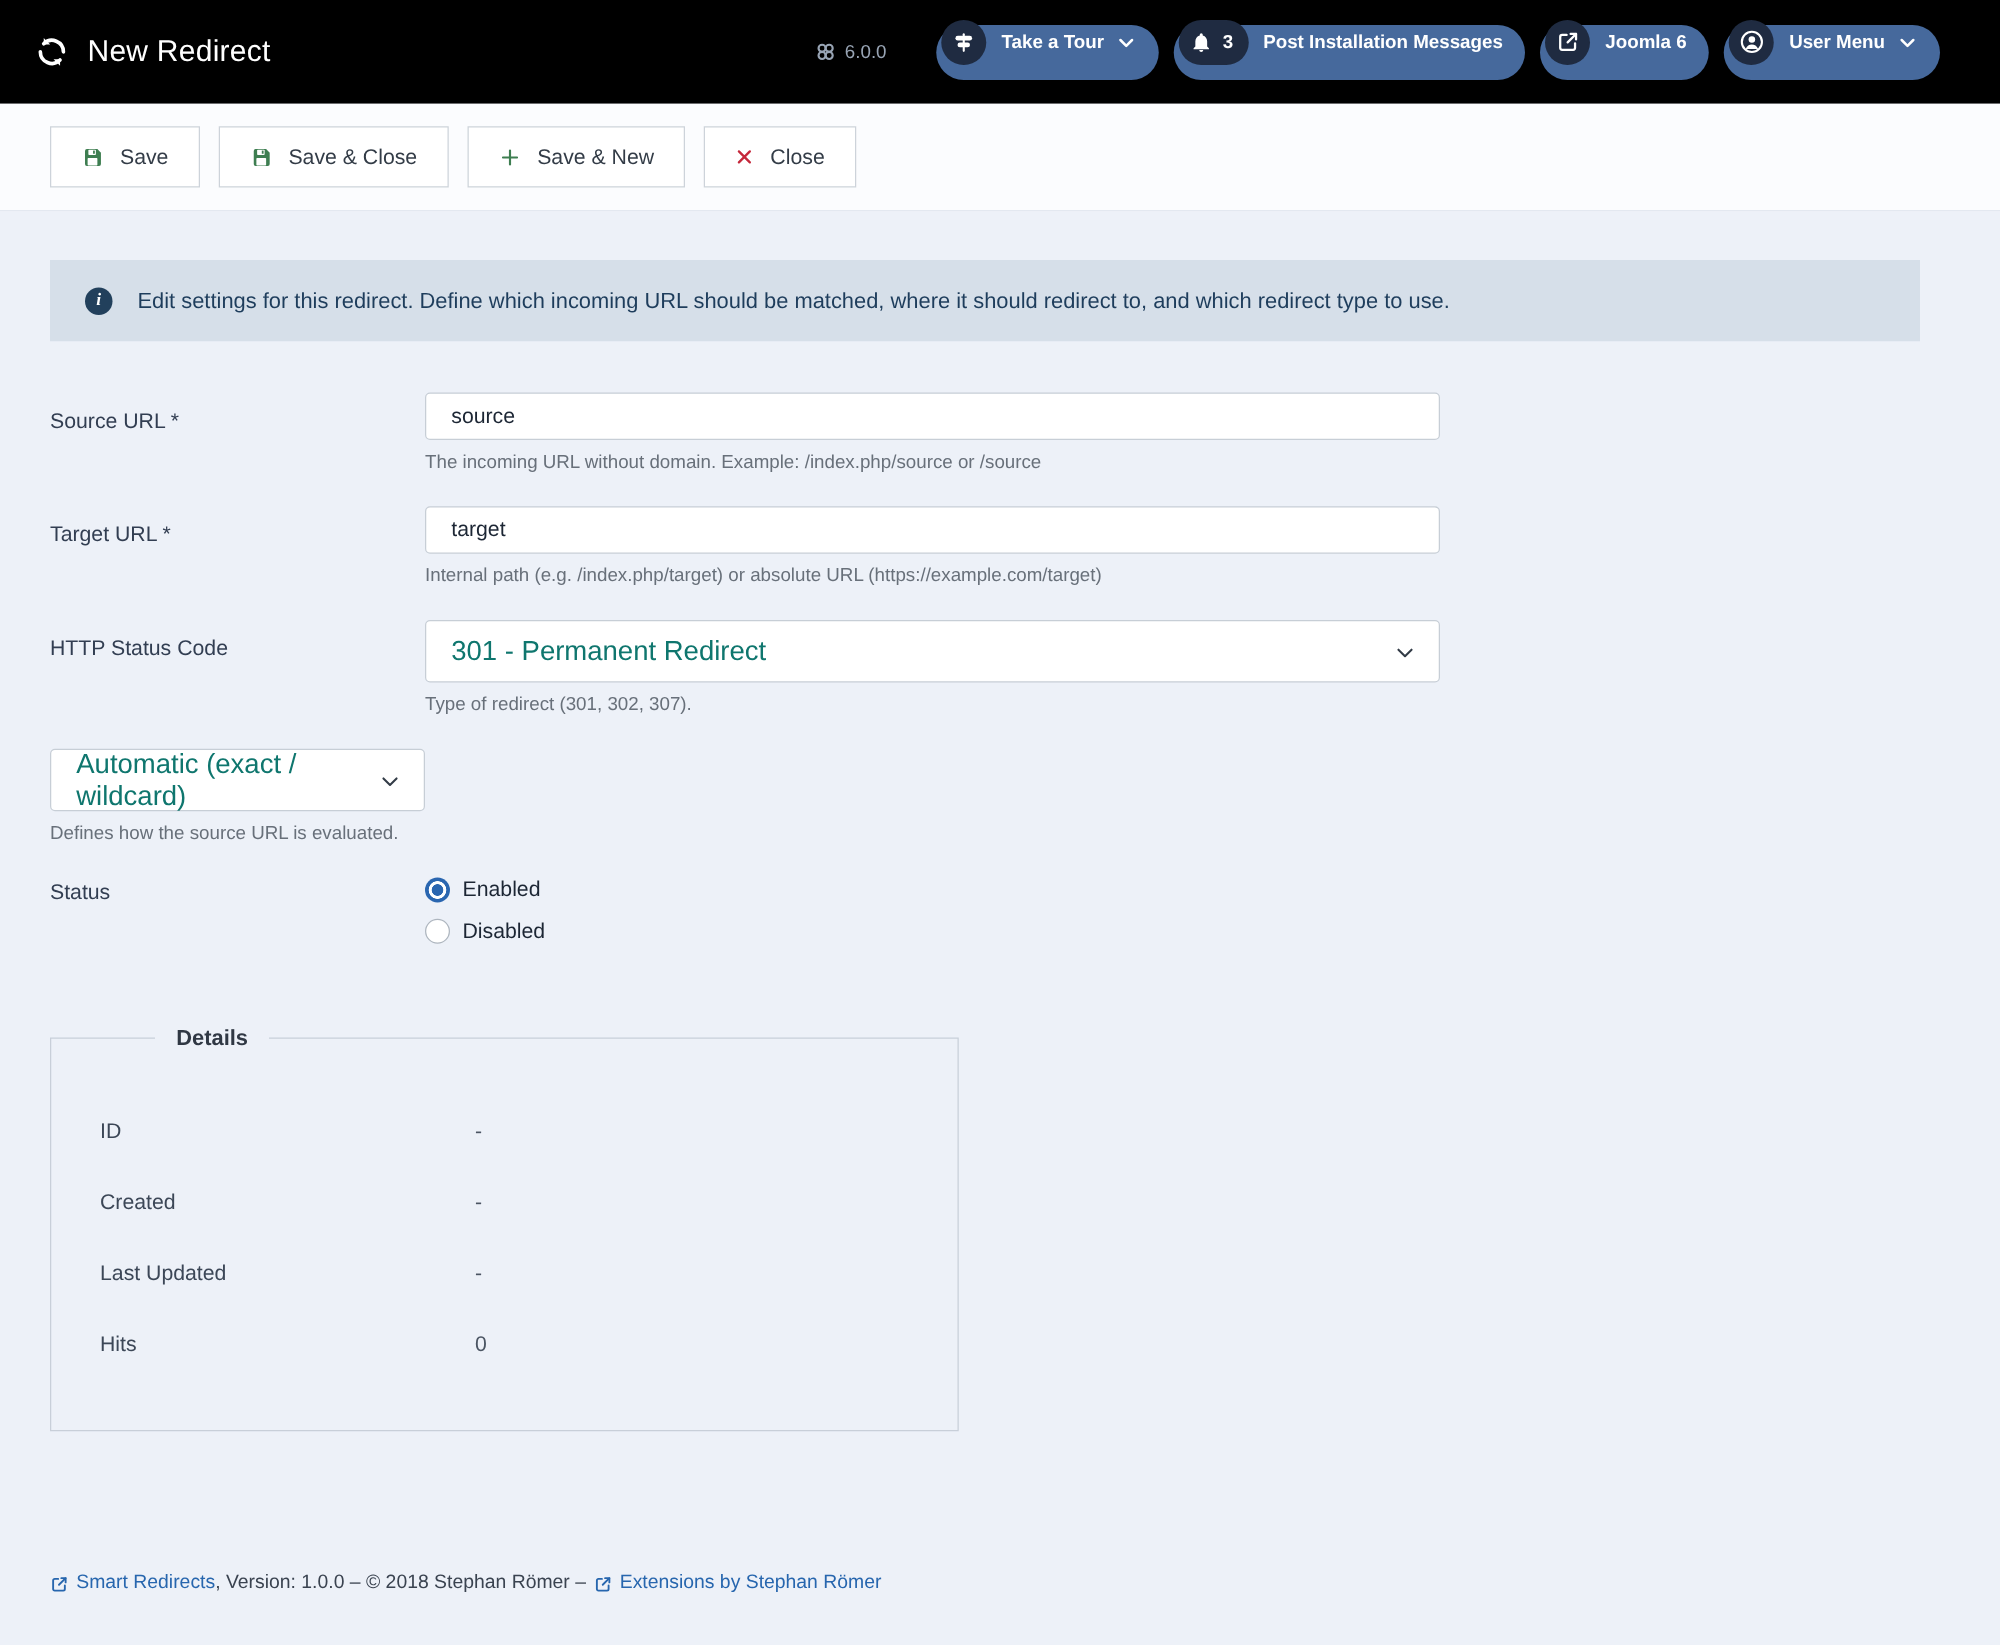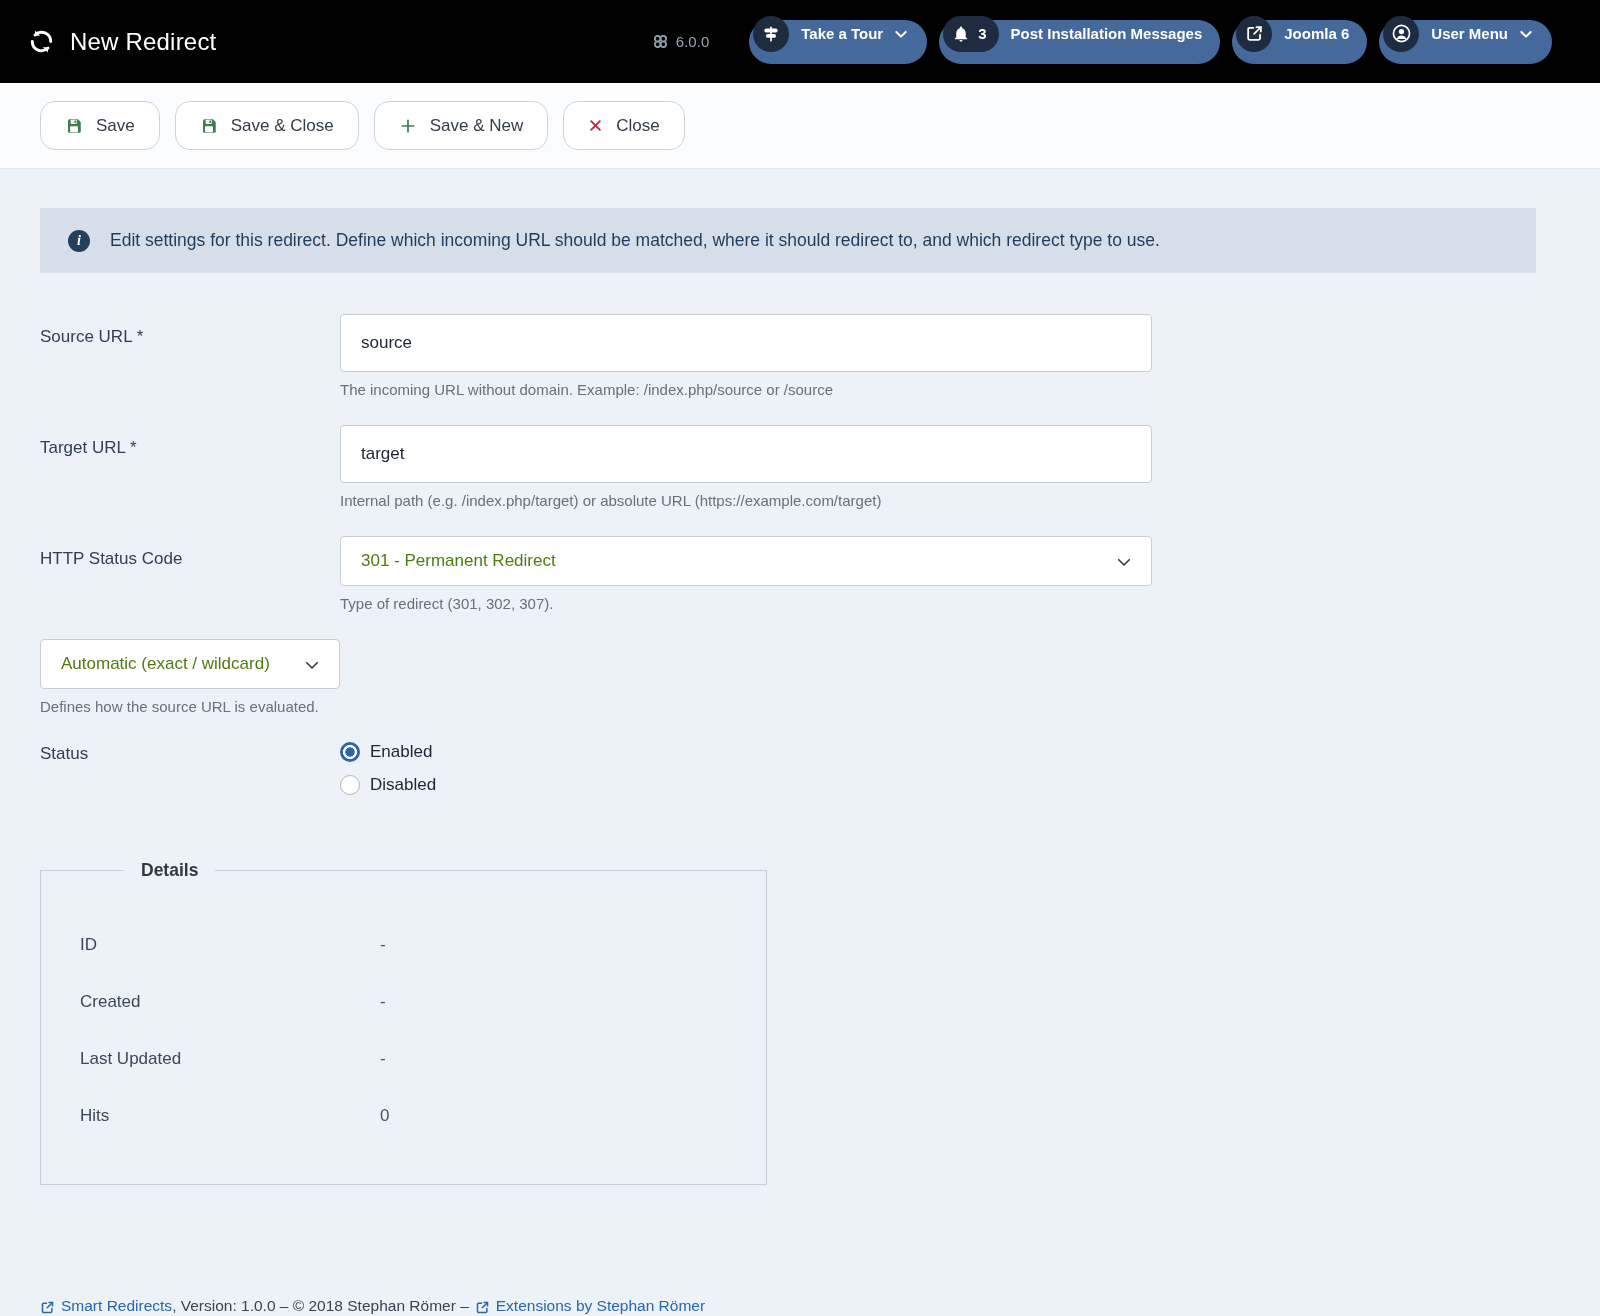--- a/index.html
+++ b/index.html
@@ -35,44 +35,44 @@
   }
   .pill .chev { margin-left:10px; }
   .badge-num { color:#fff; font-size:15px; font-weight:700; }
   
   .toolbar {
     background:#fbfcfe; padding:18px 40px; display:flex; gap:15px;
     border-bottom:1px solid #e3e8f0;
   }
   .tbtn {
     display:flex; align-items:center; gap:13px; height:49px; padding:3px 24px;
-    background:#fff; border:1px solid #cdd3da; border-radius:15px; cursor:pointer;
+    background:#fff; border:1px solid #cdd3da; border-radius:0; cursor:pointer;
     font-family:inherit; font-size:17px; color:#333c47;
   }
   
   main { padding:39px 64px 0 40px; }
   .alert {
     background:#d6dfe9; height:65px; display:flex; align-items:center; gap:20px;
     padding:0 28px; color:#1e3d5c; font-size:17.5px; margin-bottom:41px;
   }
   .info-ic {
     width:22px; height:22px; border-radius:50%; background:#22405c; color:#fff;
     display:flex; align-items:center; justify-content:center; flex:0 0 auto;
     font-size:14px; font-weight:700; font-family:"Liberation Serif", serif; font-style:italic;
   }
   .frow { display:grid; grid-template-columns:300px 812px; margin-bottom:27px; }
   .flabel { font-size:17px; color:#323e52; padding-top:13px; }
   .ctrl input[type=text] {
-    width:100%; height:58px; border:1px solid #c7ced6; border-radius:4px;
+    width:100%; height:38px; border:1px solid #c7ced6; border-radius:4px;
     padding:0 20px; font-family:inherit; font-size:17px; color:#1c2634; background:#fff; outline:none;
   }
   .selectbox {
     position:relative; width:100%; height:50px; border:1px solid #c7ced6; border-radius:4px;
     background:#fff; display:flex; align-items:center; padding:0 48px 0 20px;
-    font-size:17px; color:#4d7c0f; cursor:pointer;
+    font-size:22px; color:#0f766e; cursor:pointer;
   }
   .selectbox .chevd { position:absolute; right:18px; top:16px; }
   .hint { margin-top:9px; font-size:15px; color:#68707a; }
   .radio-line { display:flex; align-items:flex-end; gap:10px; margin-bottom:13px; cursor:pointer; }
   .radio { width:20px; height:20px; border-radius:50%; background:#fff; border:1px solid #aeb6bf; flex:0 0 auto; }
   .radio.checked {
     border:none;
     background:radial-gradient(circle, #2a66b0 0 4.4px, #fff 4.9px 6.8px, #2a66b0 7.3px 100%);
   }
   .radio-label { font-size:17px; color:#1c2634; }

